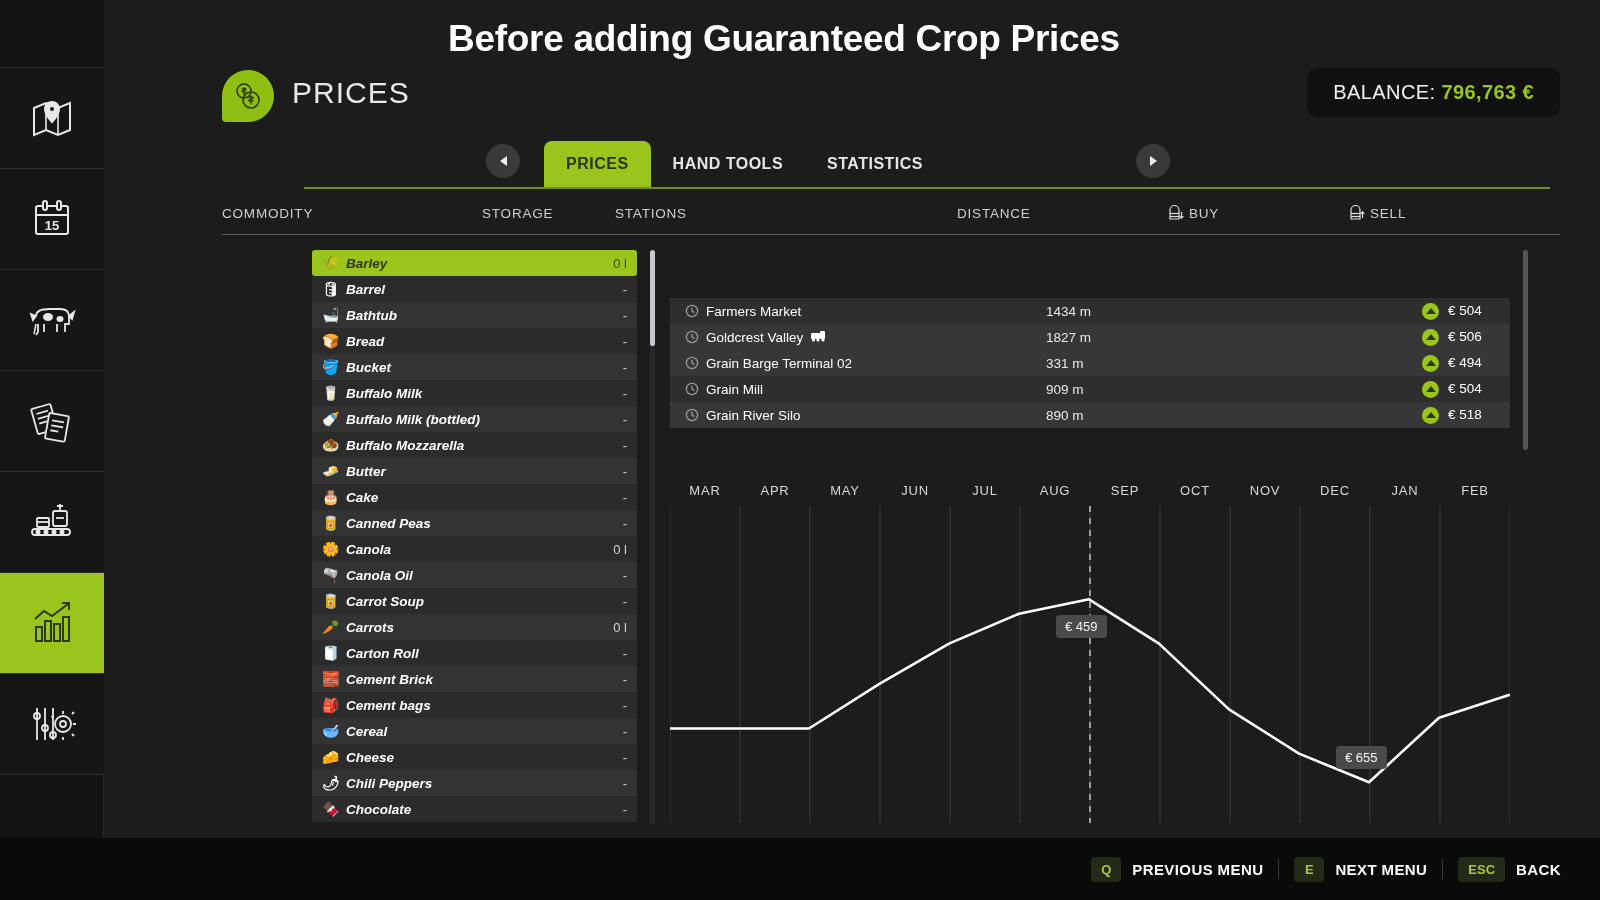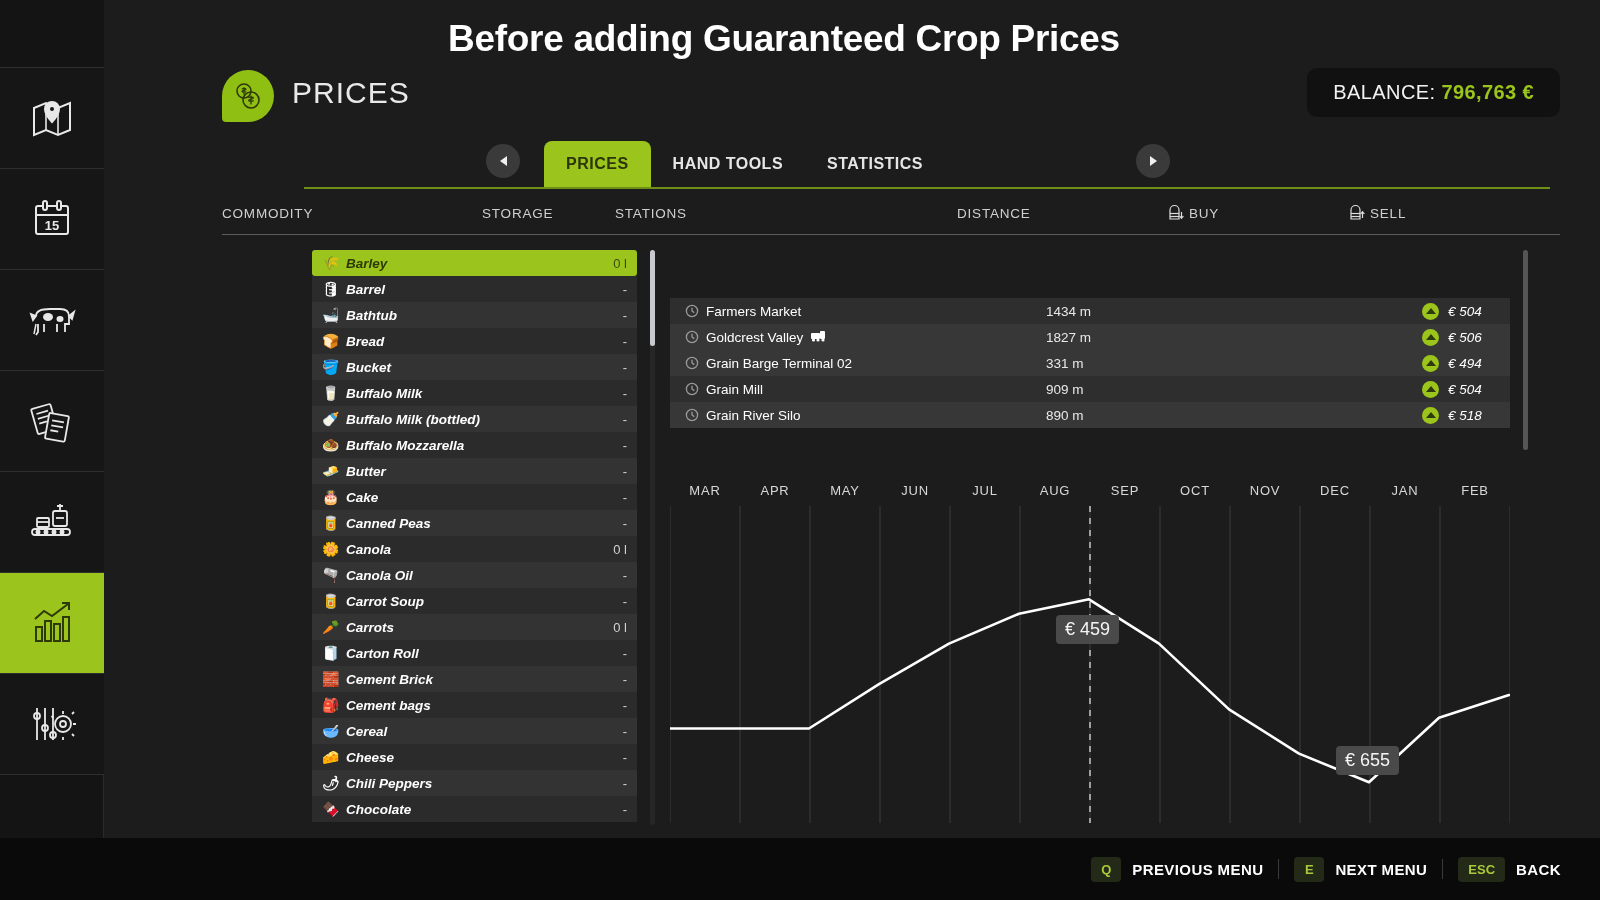--- a/index.html
+++ b/index.html
@@ -138,21 +138,21 @@
     position: absolute; left: 566px; top: 250px; width: 840px; margin-top: 48px;
   }
   .srow {
     position: relative; height: 26px; display:flex; align-items:center;
     background: #2e2e2e; color:#ffffff; font-size: 13.5px;
   }
   .srow.alt { background: #373737; }
   .srow .clock { width: 28px; display:flex; align-items:center; justify-content:center; margin-left:8px;}
   .srow .sname { flex: 0 0 340px; display:flex; align-items:center; gap:7px; }
   .srow .sdist { flex: 0 0 320px; color:#e8e8e8;}
-  .srow .sright { margin-left:auto; display:flex; align-items:center; gap:9px; margin-right:6px;font-style:italic;}
+  .srow .sright { margin-left:auto; display:flex; gap:9px; margin-right:6px;}
   .uparrow {
     width: 17px; height: 17px; border-radius: 50%; background: #9bc41c;
     display:flex; align-items:center; justify-content:center;
   }
   .uparrow::after { content:''; width:0;height:0;border-bottom:6px solid #2f3a0a;border-left:5px solid transparent;border-right:5px solid transparent; }
   .sprice { width: 56px; font-size: 13.5px; color:#ffffff;}
   .stations-scroll {
     position:absolute; left: 1419px; top: 250px; width: 5px; height: 200px;
     background:#262626; border-radius:3px;
   }
@@ -163,21 +163,21 @@
     position: absolute; left: 566px; top: 478px; width: 840px; height: 345px;
   }
   .chart-months {
     position: absolute; top: 0; left: 0; width: 840px; height: 30px;
     color: #d8d8d8; font-size: 13px; letter-spacing:0.8px;
   }
   .chart-months span { position: absolute; top: 5px; transform: translateX(-50%); }
   .chart-svg { position:absolute; top: 28px; left:0; }
   .chart-label {
     position: absolute; background: #4a4a4a; color: #f5f5f5;
-    font-size: 18px; padding: 4px 9px; border-radius: 4px; white-space:nowrap;
+    font-size: 13px; padding: 4px 9px; border-radius: 4px; white-space:nowrap;
   }
 
   
   .bottombar {
     position: absolute; left: 0; bottom: 0; width: 1600px; height: 62px;
     background: #0a0a0a;
     display:flex; align-items:center; justify-content:flex-end; gap: 0px; padding-right: 24px;
   }
   .hint { display:flex; align-items:center; gap:11px; padding: 0 15px; }
   .hint .key {

